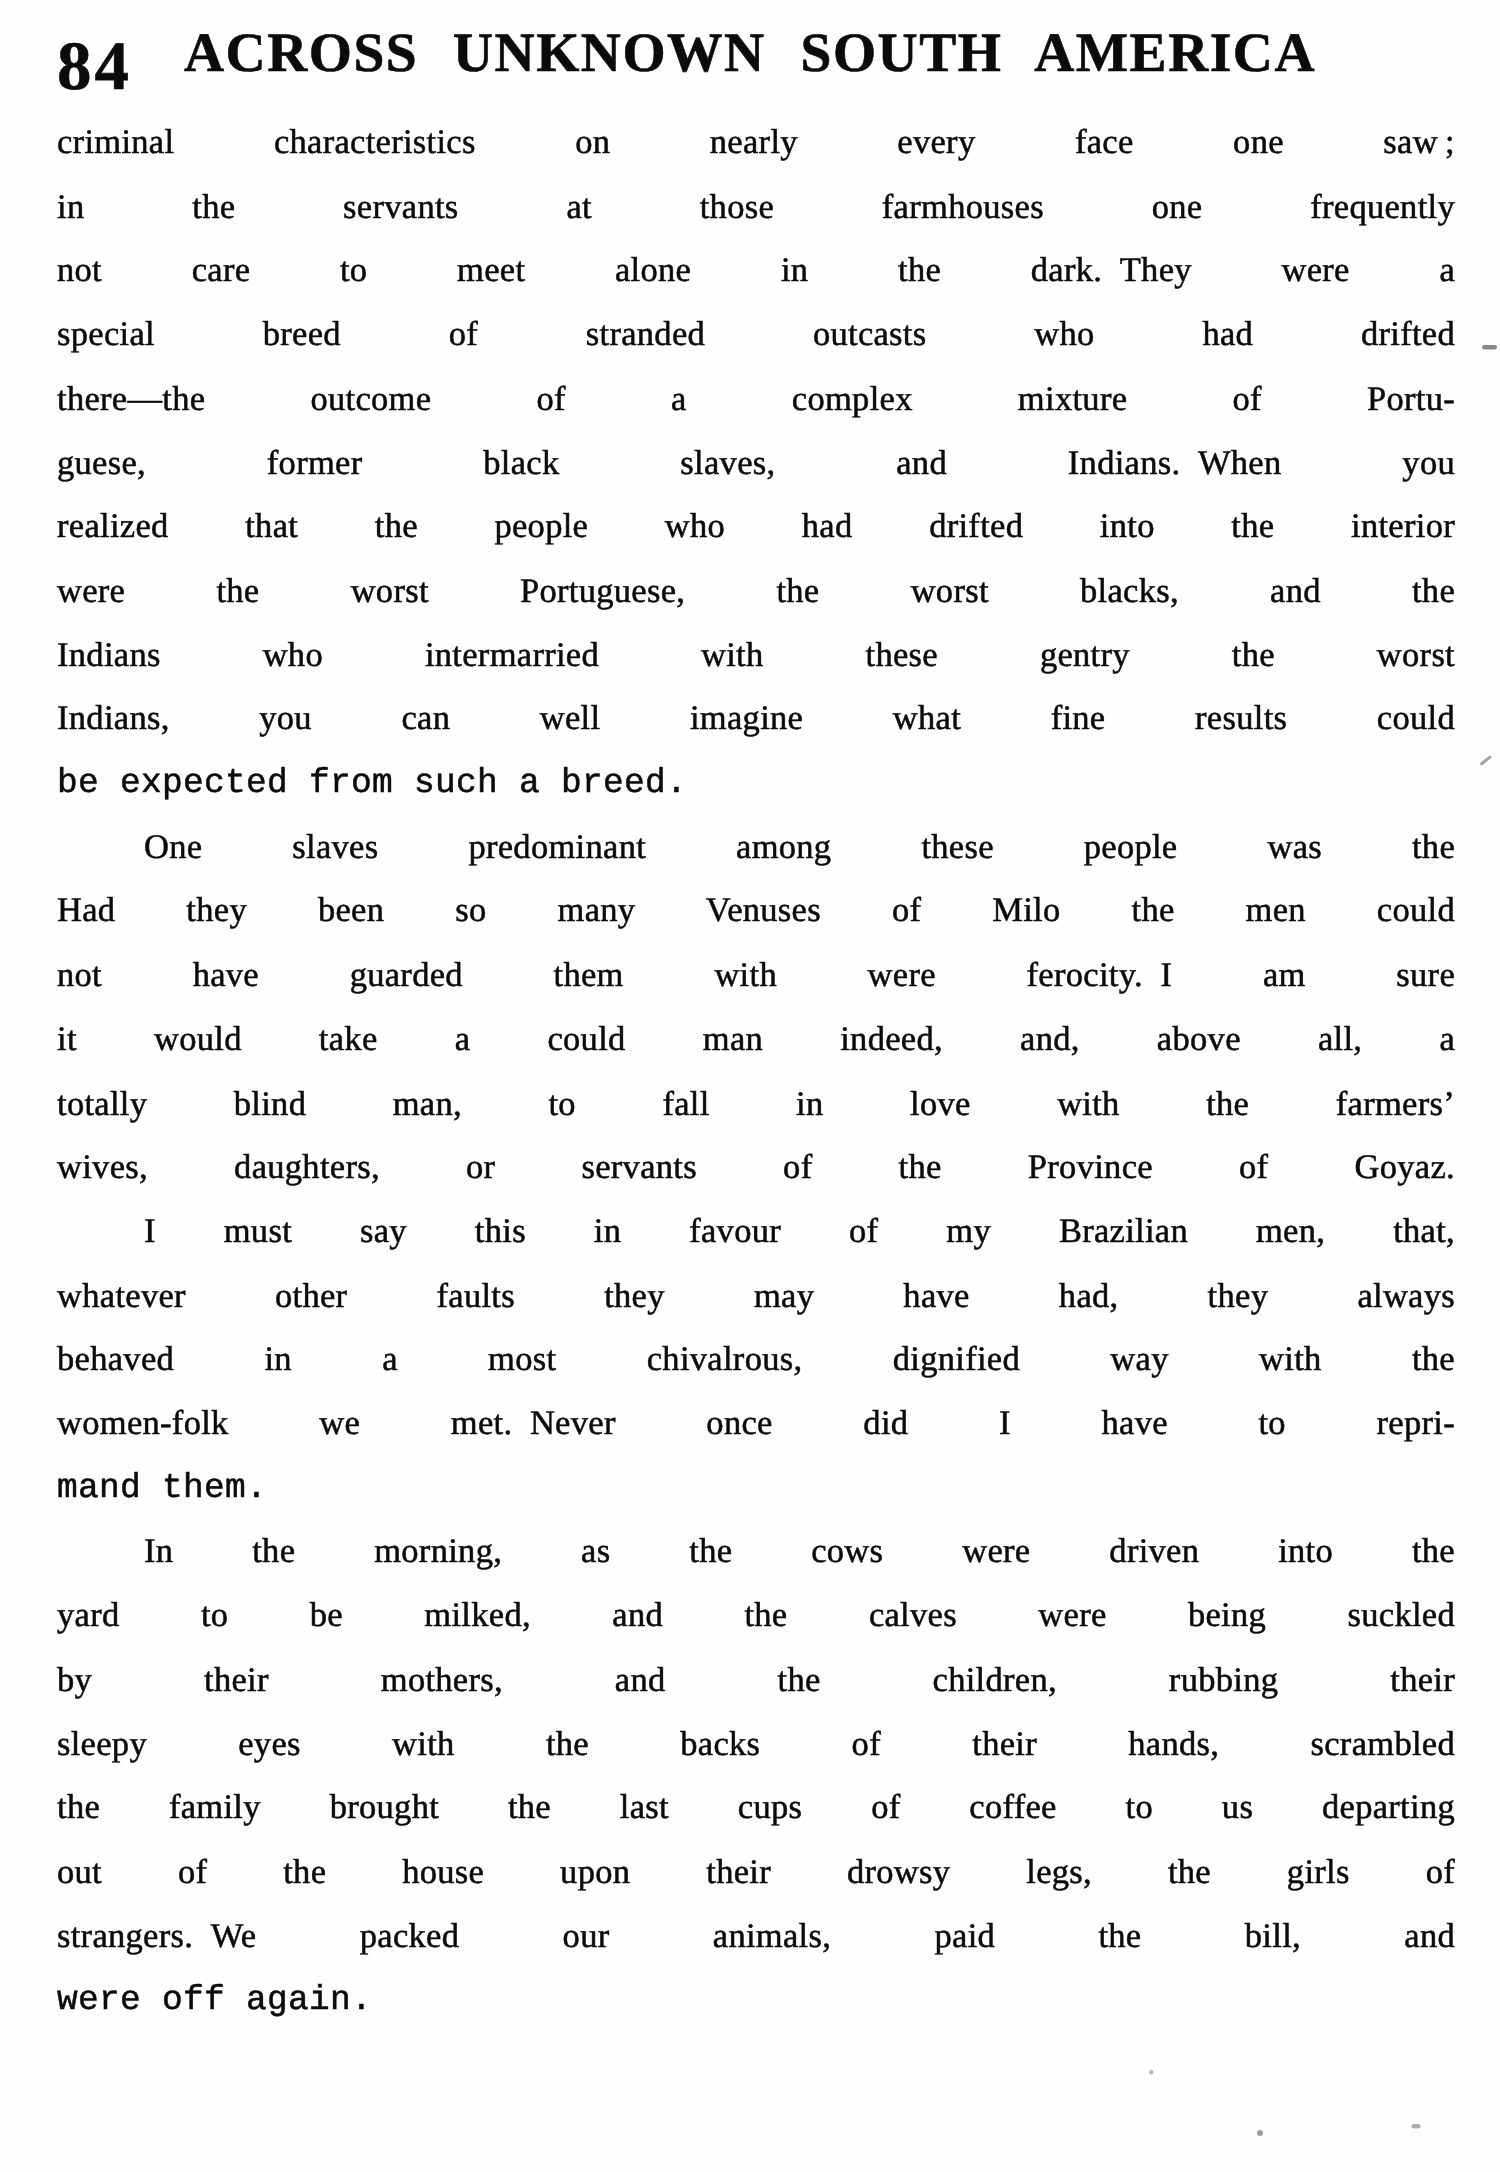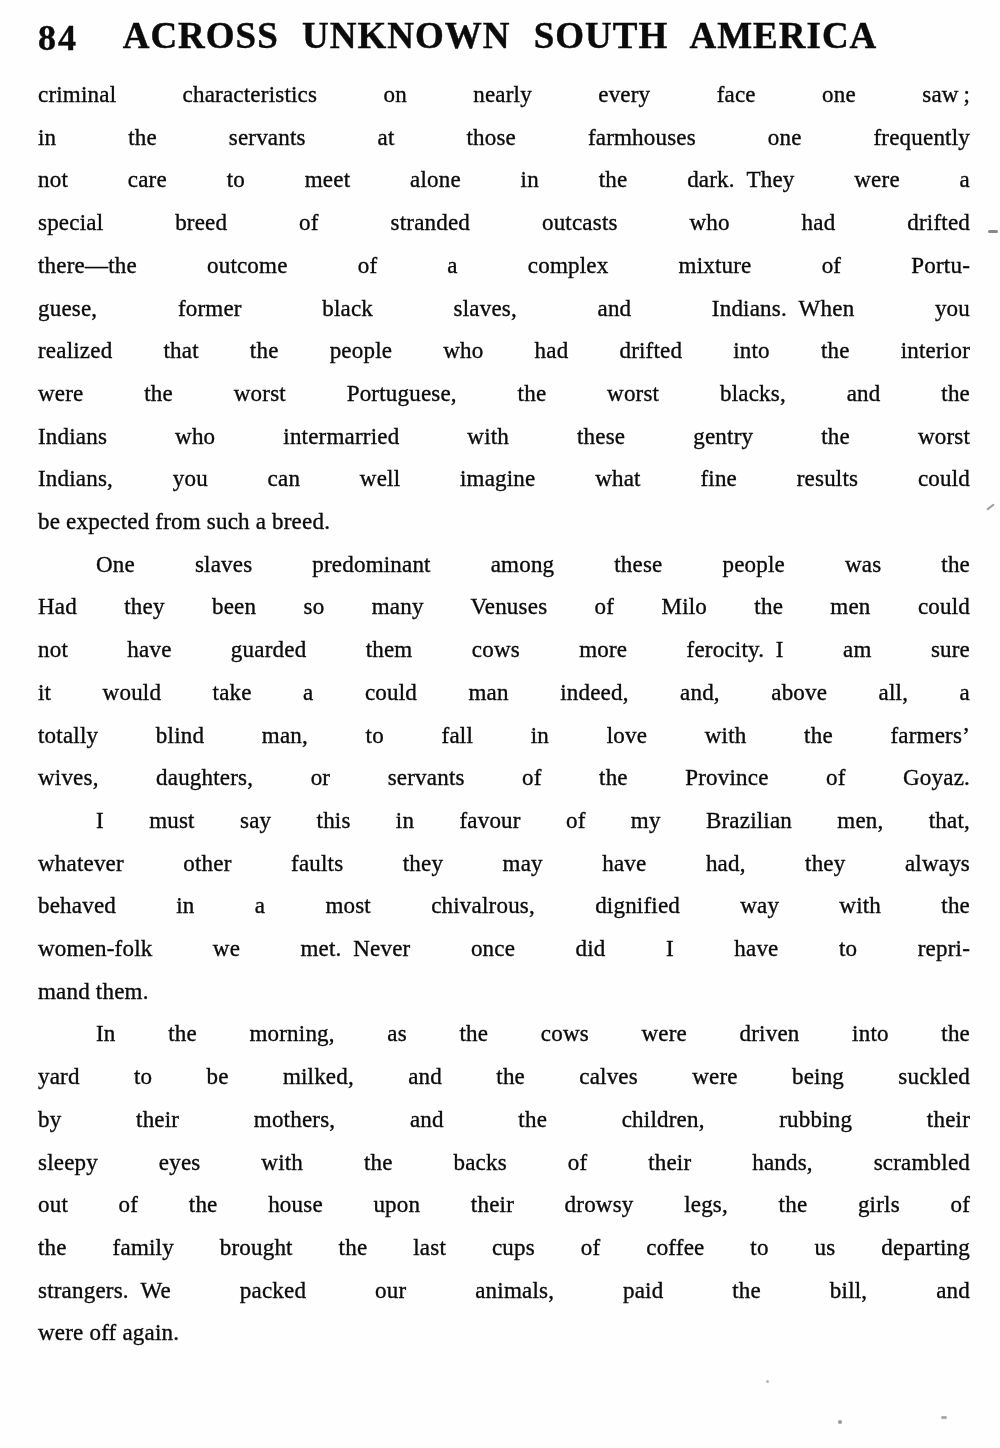--- a/index.html
+++ b/index.html
@@ -21,21 +21,21 @@
     position: absolute;
     top: 14px;
     left: 0;
     width: 100%;
     height: 44px;
   }
   .page-number {
     position: absolute;
     left: 38px;
     top: 3px;
-    font-size: 36px;
+    font-size: 46px;
     font-weight: bold;
     letter-spacing: 2px;
     -webkit-text-stroke: 0.4px currentColor;
   }
   .running-title {
     display: block;
     text-align: center;
     font-size: 37px;
     font-weight: bold;
     letter-spacing: 1px;
@@ -56,20 +56,21 @@
     text-align-last: justify;
     letter-spacing: 0.2px;
     white-space: normal;
     -webkit-text-stroke: 0.35px currentColor;
   }
   .line.indent {
     text-indent: 58px;
   }
   .line.para-end {
     text-align-last: left;
+    font-family: Liberation Mono, monospace;
   }
   
   .artifact {
     position: absolute;
     background: #4a4a4a;
     border-radius: 2px;
     opacity: 0.65;
   }
   .artifact.a1 { left: 988px; top: 230px; width: 10px; height: 3px; }
   .artifact.a2 { left: 986px; top: 506px; width: 9px; height: 2px; transform: rotate(-38deg); opacity: 0.5; }
@@ -94,35 +95,35 @@
       <div class="line">special breed of stranded outcasts who had drifted</div>
       <div class="line">there—the outcome of a complex mixture of Portu-</div>
       <div class="line">guese, former black slaves, and Indians. When you</div>
       <div class="line">realized that the people who had drifted into the interior</div>
       <div class="line">were the worst Portuguese, the worst blacks, and the</div>
       <div class="line">Indians who intermarried with these gentry the worst</div>
       <div class="line">Indians, you can well imagine what fine results could</div>
       <div class="line para-end">be expected from such a breed.</div>
       <div class="line indent">One slaves predominant among these people was the</div>
       <div class="line">Had they been so many Venuses of Milo the men could</div>
-      <div class="line">not have guarded them cows more ferocity. I am sure</div>
+      <div class="line">not have guarded them with were ferocity. I am sure</div>
       <div class="line">it would take a could man indeed, and, above all, a</div>
       <div class="line">totally blind man, to fall in love with the farmers’</div>
       <div class="line">wives, daughters, or servants of the Province of Goyaz.</div>
       <div class="line indent">I must say this in favour of my Brazilian men, that,</div>
       <div class="line">whatever other faults they may have had, they always</div>
       <div class="line">behaved in a most chivalrous, dignified way with the</div>
       <div class="line">women-folk we met. Never once did I have to repri-</div>
       <div class="line para-end">mand them.</div>
       <div class="line indent">In the morning, as the cows were driven into the</div>
       <div class="line">yard to be milked, and the calves were being suckled</div>
       <div class="line">by their mothers, and the children, rubbing their</div>
       <div class="line">sleepy eyes with the backs of their hands, scrambled</div>
+      <div class="line">the family brought the last cups of coffee to us departing</div>
       <div class="line">out of the house upon their drowsy legs, the girls of</div>
-      <div class="line">the family brought the last cups of coffee to us departing</div>
       <div class="line">strangers. We packed our animals, paid the bill, and</div>
       <div class="line para-end">were off again.</div>
     </div>
 
   <div class="artifact a1"></div>
   <div class="artifact a2"></div>
   <div class="artifact a3"></div>
   <div class="artifact a4"></div>
   <div class="artifact a5"></div>
 

